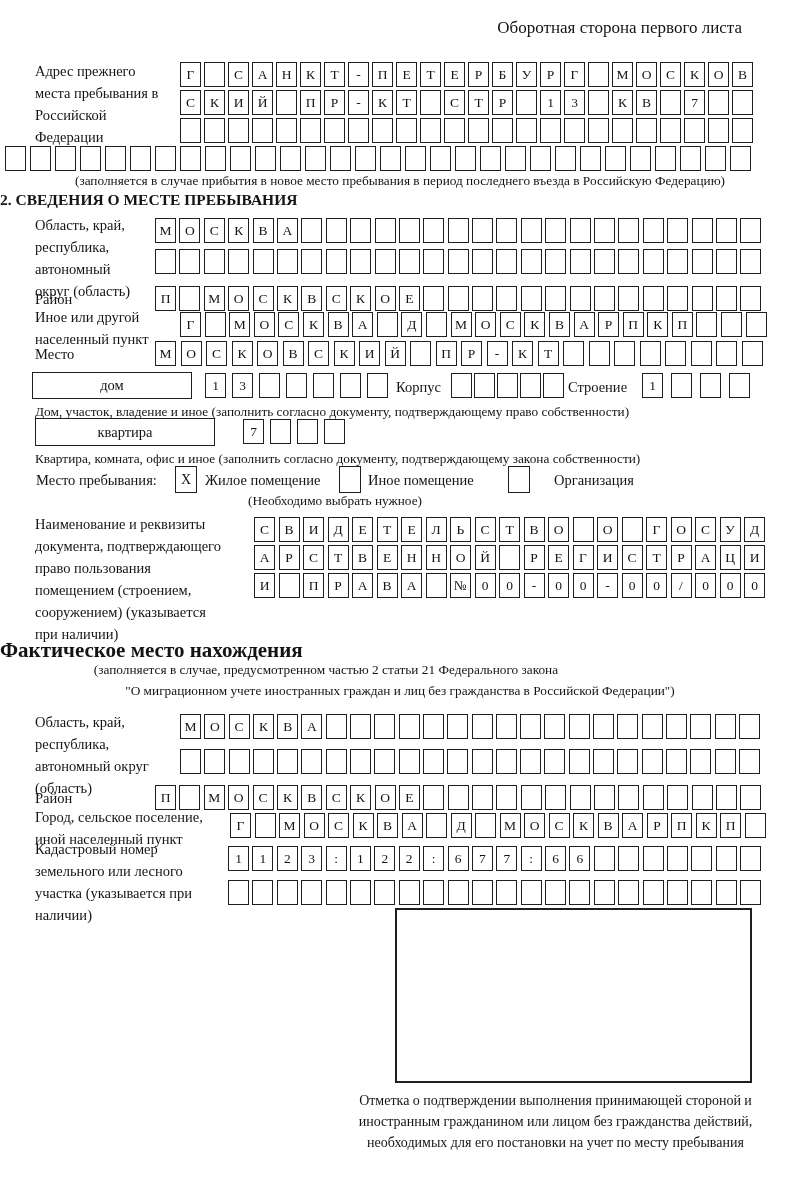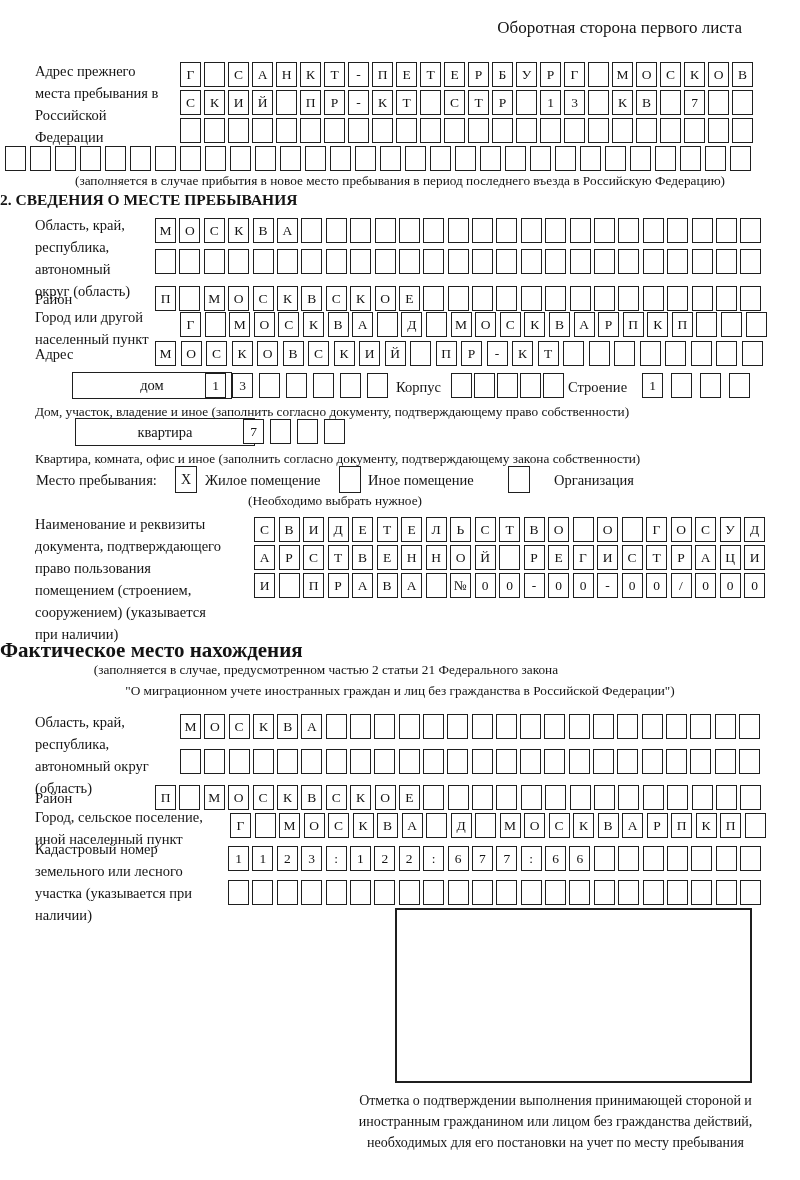--- a/index.html
+++ b/index.html
@@ -12,21 +12,21 @@
   .cap{position:absolute;font-size:13.3px;}
   .center{text-align:center;}
   .boxrow{position:absolute;display:flex;}
   .cell{
     flex:0 0 21px;width:21px;height:25px;border:1.6px solid #1f1f1f;box-sizing:border-box;
     display:flex;align-items:center;justify-content:center;
     font-size:13.5px;background:#fff;
   }
   .widebox{
     position:absolute;border:1.6px solid #1f1f1f;box-sizing:border-box;background:#fff;
-    display:flex;align-items:center;justify-content:center;font-size:14.5px;margin-left:40px;
+    display:flex;align-items:center;justify-content:center;font-size:14.5px;
   }
   .cb{
     position:absolute;width:22px;height:27px;border:1.6px solid #1f1f1f;box-sizing:border-box;
     display:flex;align-items:center;justify-content:center;font-size:14px;background:#fff;
   }
   .title{position:absolute;left:0;width:800px;text-align:left;font-weight:bold;}
 
   #header-note{top:18px;right:58px;font-size:17px;}
 
   #l-prev{left:35px;top:60px;width:135px;}
@@ -292,21 +292,21 @@
       <span class="cell"></span>
       <span class="cell"></span>
       <span class="cell"></span>
       <span class="cell"></span>
       <span class="cell"></span>
       <span class="cell"></span>
       <span class="cell"></span>
       <span class="cell"></span>
     </div>
 
-  <div class="flabel" id="l-s2gorod">Город или другой населенный пункт</div>
+  <div class="flabel" id="l-s2gorod">Иное или другой населенный пункт</div>
   <div class="boxrow" id="r-s2gorod">
       <span class="cell">Г</span>
       <span class="cell"></span>
       <span class="cell">М</span>
       <span class="cell">О</span>
       <span class="cell">С</span>
       <span class="cell">К</span>
       <span class="cell">В</span>
       <span class="cell">А</span>
       <span class="cell"></span>
@@ -320,21 +320,21 @@
       <span class="cell">А</span>
       <span class="cell">Р</span>
       <span class="cell">П</span>
       <span class="cell">К</span>
       <span class="cell">П</span>
       <span class="cell"></span>
       <span class="cell"></span>
       <span class="cell"></span>
     </div>
 
-  <div class="flabel" id="l-s2ul">Адрес</div>
+  <div class="flabel" id="l-s2ul">Место</div>
   <div class="boxrow" id="r-s2ul">
       <span class="cell">М</span>
       <span class="cell">О</span>
       <span class="cell">С</span>
       <span class="cell">К</span>
       <span class="cell">О</span>
       <span class="cell">В</span>
       <span class="cell">С</span>
       <span class="cell">К</span>
       <span class="cell">И</span>

